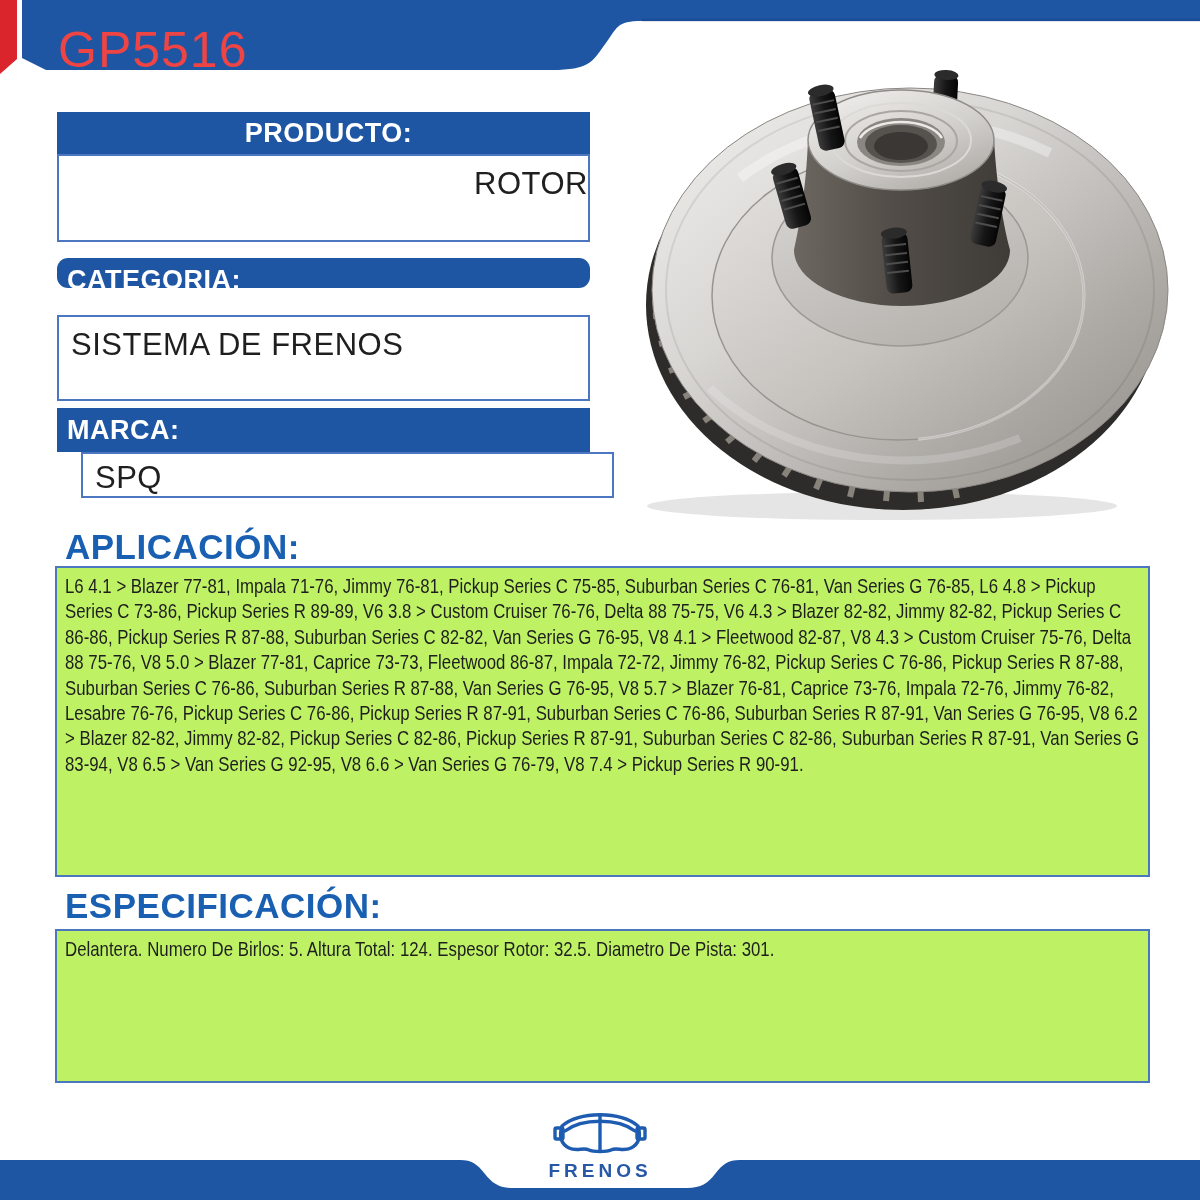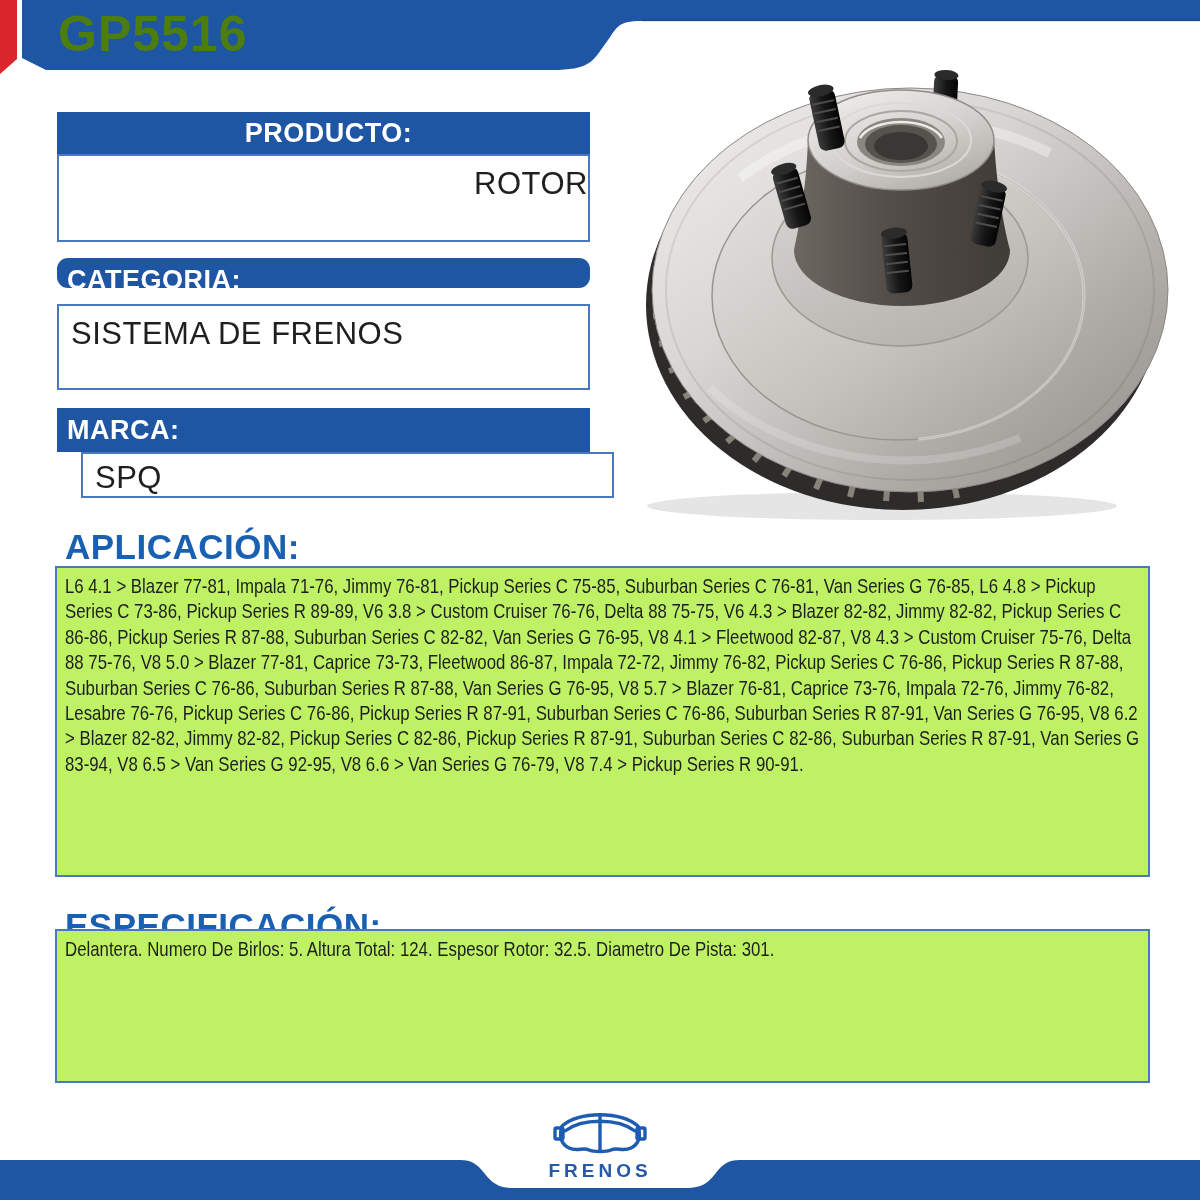--- a/index.html
+++ b/index.html
@@ -2,42 +2,42 @@
 <html><head>
 <meta charset="utf-8">
 <style>
   html,body{margin:0;padding:0;background:#ffffff;}
   body{width:1200px;height:1200px;position:relative;overflow:hidden;
        font-family:"Liberation Sans",sans-serif;}
   .abs{position:absolute;}
 
   
   #header-svg{left:0;top:0;width:1200px;height:74px;}
-  #part-number{left:58px;top:0;height:70px;line-height:68px;
-    font-size:50px;font-weight:700;color:#4d7c0f;letter-spacing:1px;}
+  #part-number{left:58px;top:16px;height:70px;line-height:68px;
+    font-size:50px;font-weight:400;color:#ef4444;letter-spacing:1px;}
 
   
   .field-bar{left:57px;width:533px;background:#1e56a4;color:#fff;
     font-weight:700;font-size:27px;letter-spacing:.5px;
     padding-left:10px;box-sizing:border-box;}
   .field-box{left:57px;width:533px;background:#fff;border:2px solid #4a77c0;
     box-sizing:border-box;color:#1f1f1f;font-size:31px;
     padding:10px 0 0 12px;letter-spacing:.5px;}
   #producto-bar{top:112px;height:42px;line-height:42px;text-align:center;}
   #producto-box{top:154px;height:88px;text-align:right;}
   #categoria-bar{top:258px;height:30px;line-height:44px;border-radius:11px;}
-  #categoria-box{top:304px;height:86px;}
+  #categoria-box{top:315px;height:86px;}
   #marca-bar{top:408px;height:44px;line-height:44px;}
   #marca-box{top:452px;height:46px;padding-top:6px;margin-left:24px;}
 
   
   .section-heading{left:65px;font-size:35px;font-weight:700;color:#1a60b2;
     letter-spacing:.5px;}
   #aplicacion-heading{top:527px;}
-  #especificacion-heading{top:886px;margin-top:20px;}
+  #especificacion-heading{top:886px;}
 
   .big-box{left:55px;width:1095px;background:#bef264;border:2px solid #4a77c0;
     box-sizing:border-box;overflow:hidden;}
   #aplicacion-box{top:566px;height:311px;}
   #especificacion-box{top:929px;height:154px;}
   .narrow-text{margin:5px 8px;font-size:21px;line-height:25.4px;color:#1e1e1e;
     transform:scaleX(.8);transform-origin:0 0;width:1345px;}
 
   
   #product-photo{left:620px;top:58px;width:560px;height:462px;}

